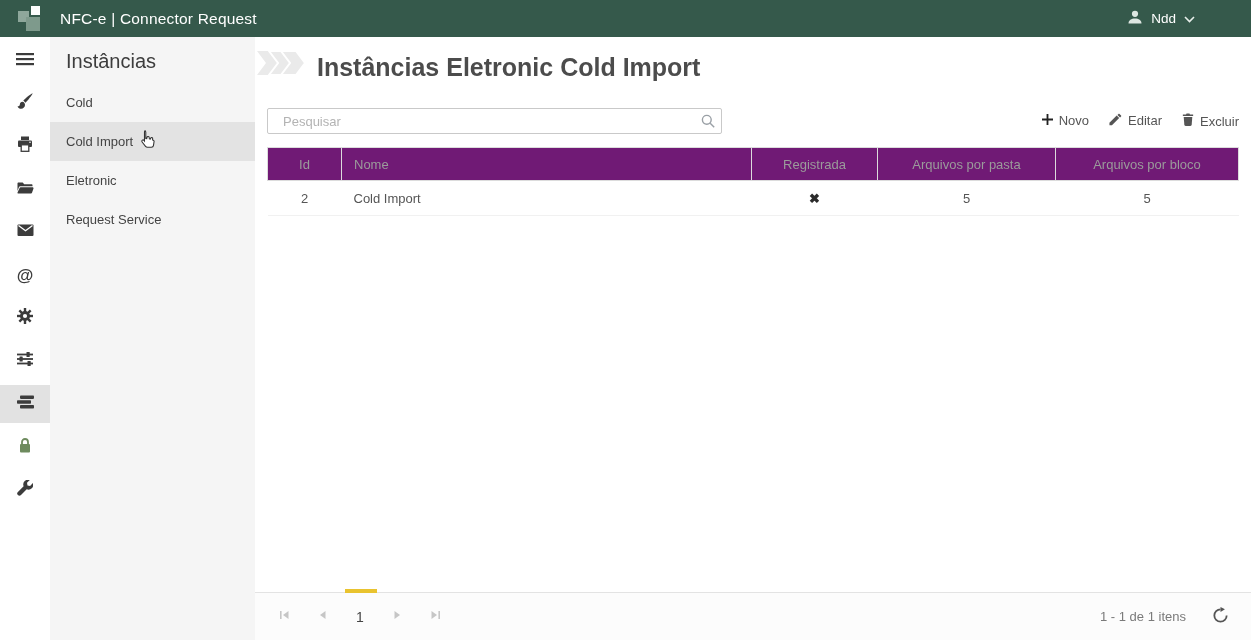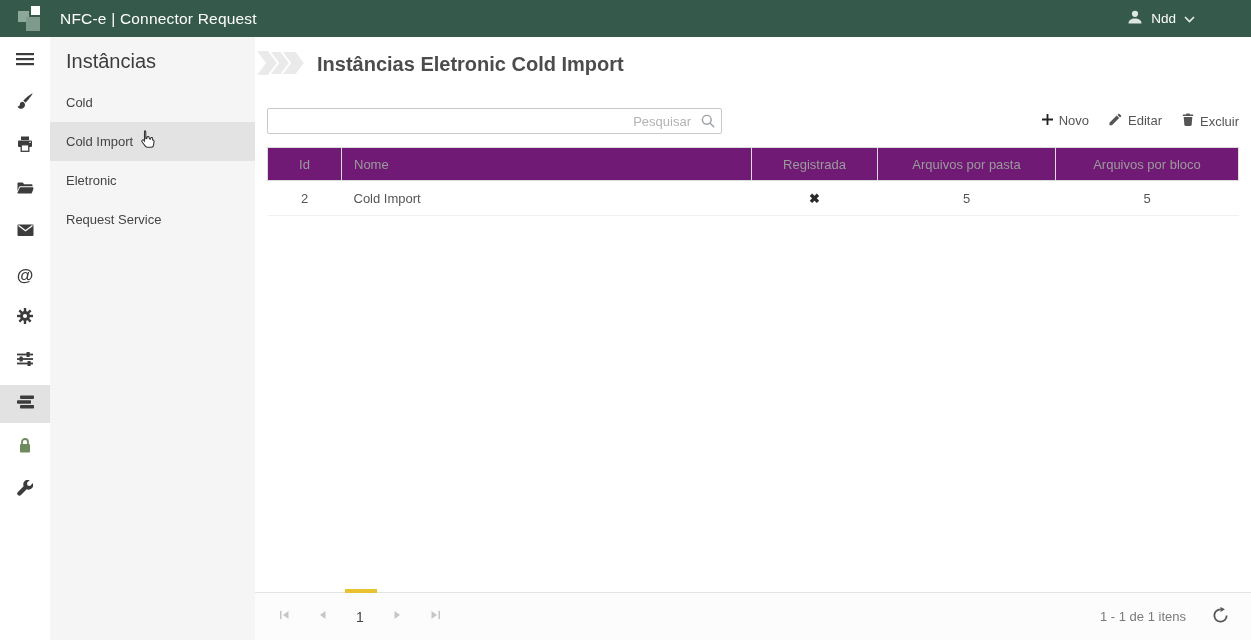--- a/index.html
+++ b/index.html
@@ -29,25 +29,25 @@
   .sidebar { width:205px; background:#f5f5f5; flex:0 0 auto; }
   .sidebar h1 { font-size:20px; font-weight:400; color:#3d3d3d; margin:13px 0 10px 16px; line-height:23px; }
   .sidebar ul { list-style:none; }
   .sidebar li { height:39px; line-height:39px; padding-left:16px; font-size:13px; color:#444; cursor:pointer; }
   .sidebar li.active { background:#e3e3e3; }
 
   
   .main { flex:1; display:flex; flex-direction:column; position:relative; background:#fff; min-width:0; }
   .page-header { position:relative; height:58px; flex:0 0 auto; }
   .deco { position:absolute; left:2px; top:8px; }
-  .page-title { position:absolute; left:62px; top:16px; font-size:20px; font-weight:bold; color:#4c4c4c; white-space:nowrap; }
+  .page-title { position:absolute; left:62px; top:16px; font-size:25px; font-weight:bold; color:#4c4c4c; white-space:nowrap; }
 
   .toolbar { display:flex; align-items:center; margin:13px 12px 0; height:26px; flex:0 0 auto; }
   .search { position:relative; }
-  .search input { width:455px; height:26px; border:1px solid #c9c9c9; border-radius:2px; padding:0 30px 0 1px; font-size:13px; color:#555; font-family:inherit; outline:none; background:#fff;text-align:right; }
+  .search input { width:455px; height:26px; border:1px solid #c9c9c9; border-radius:2px; padding:0 30px 0 15px; font-size:13px; color:#555; font-family:inherit; outline:none; background:#fff; }
   .search input::placeholder { color:#b3b3b3; }
   .search .mag { position:absolute; right:7px; top:6px; }
   .actions { margin-left:auto; display:flex; align-items:flex-start; gap:20px; }
   .actions button { display:flex; align-items:center; gap:6px; background:none; border:none; font-family:inherit; font-size:13px; color:#555; cursor:pointer; padding:0; }
 
   
   .grid { flex:1 1 auto; margin:13px 12px 0; overflow:hidden; }
   table { width:100%; border-collapse:collapse; table-layout:fixed; }
   thead th { border:1px solid #dcdcdc; font-weight:400; color:#9b9b9b; font-size:13px; height:33px; padding:0 12px; background:#701a75; text-align:center; cursor:pointer; }
   thead th.left { text-align:left; }

